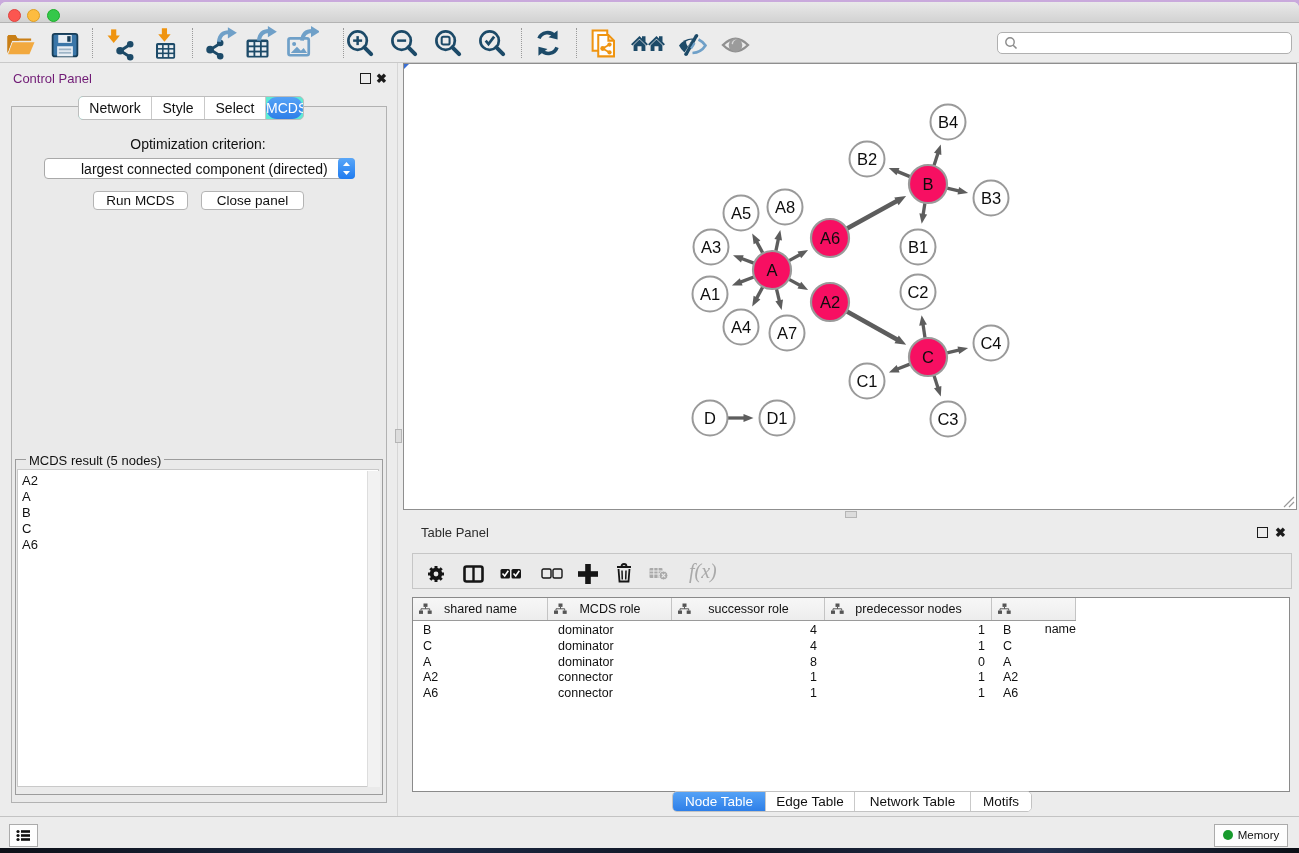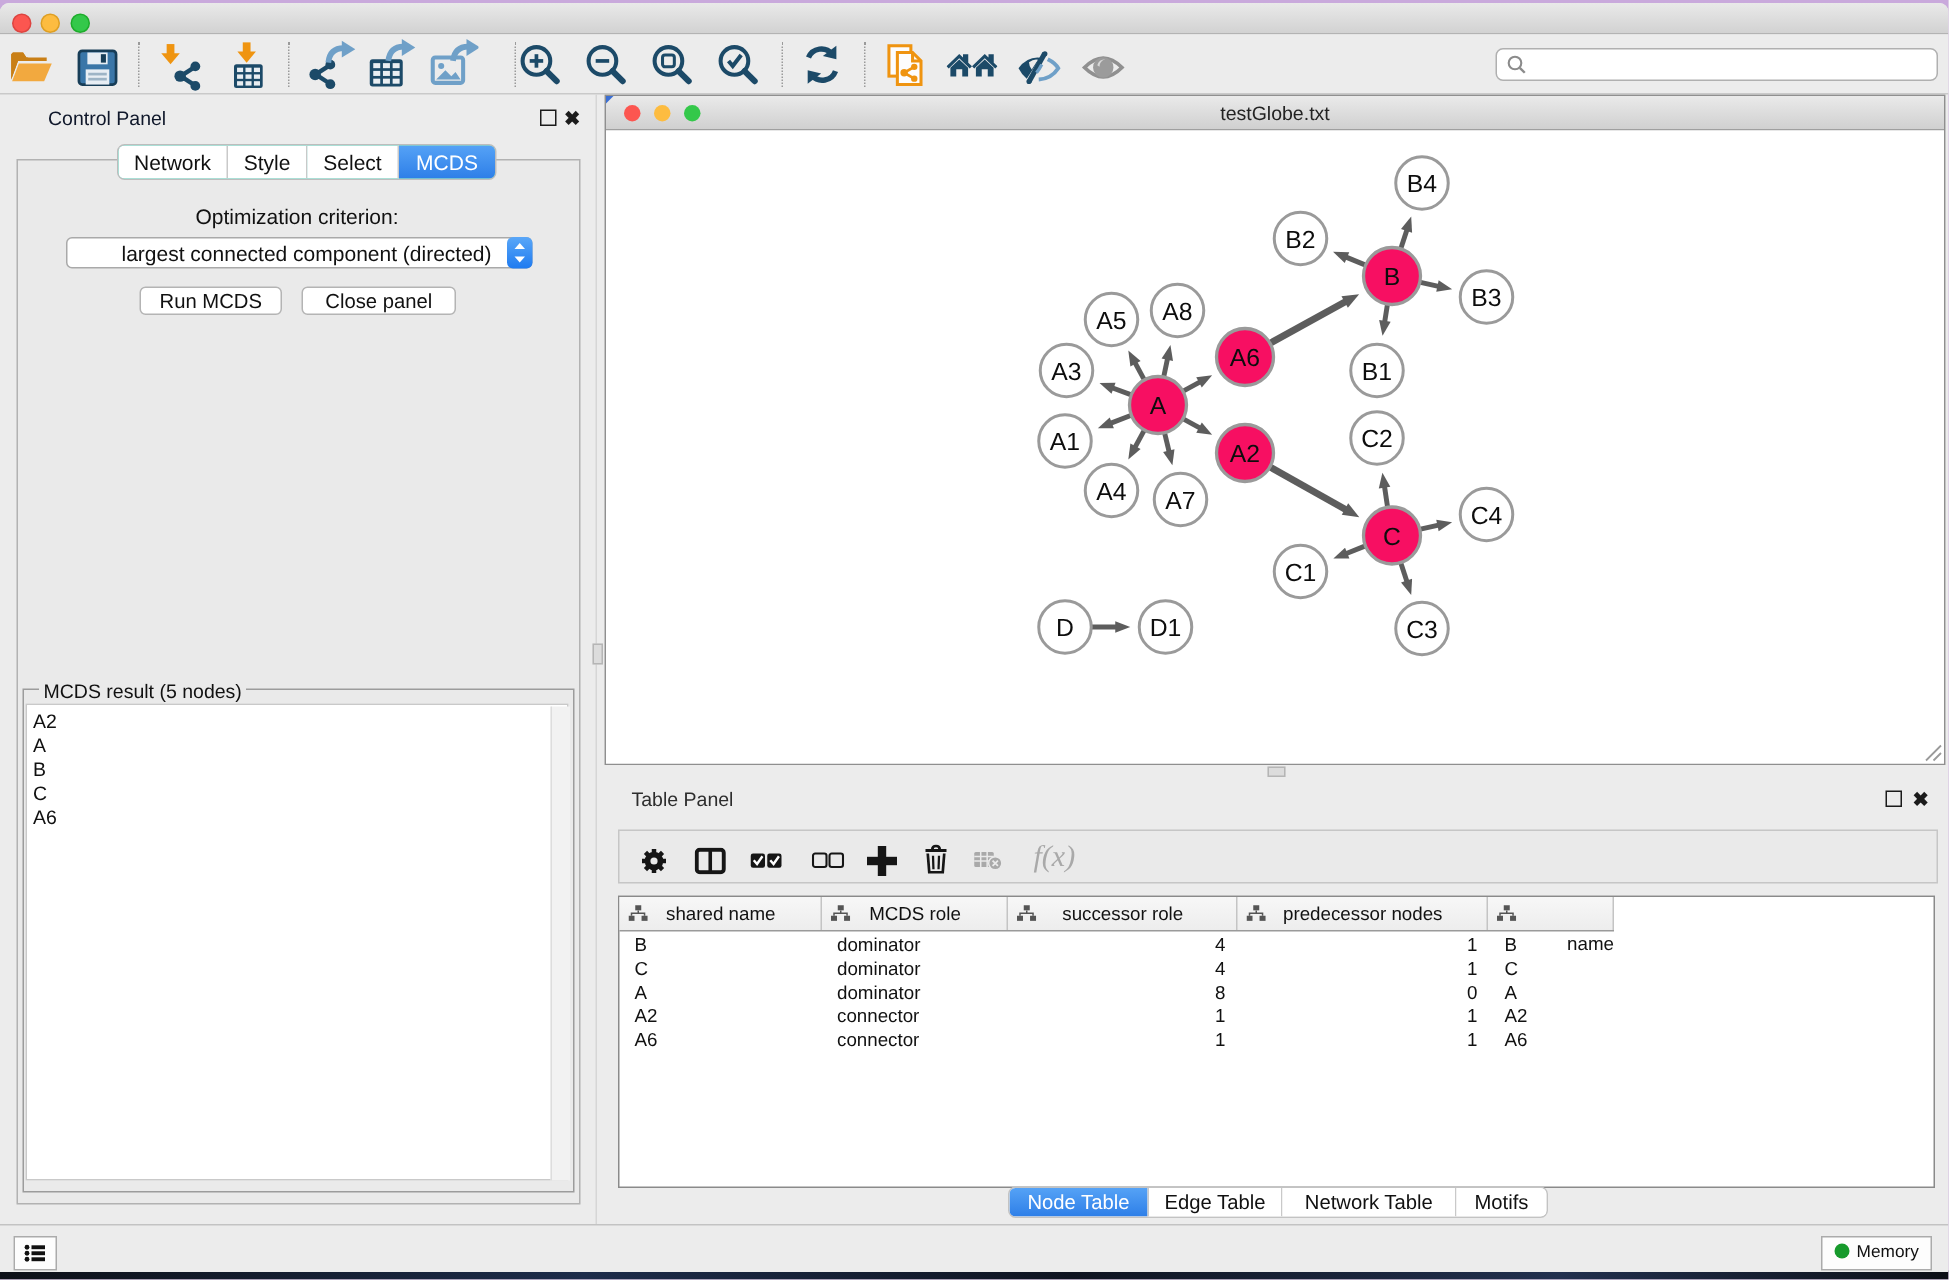--- a/index.html
+++ b/index.html
@@ -10,21 +10,21 @@
 .tl{position:absolute;top:6.5px;width:11px;height:11px;border-radius:50%;}
 #titlebar .t1{left:8px;background:#fc5650;border:0.5px solid #dd4440;}
 #titlebar .t2{left:27px;background:#fdbc40;border:0.5px solid #de9f23;}
 #titlebar .t3{left:47px;background:#34c84a;border:0.5px solid #1dad2b;}
 #title{position:absolute;top:6px;left:0;width:100%;text-align:center;font-size:13px;color:#3c3c3c;}
 #toolbar{position:absolute;left:0;top:23px;width:1299px;height:39px;background:#ececec;border-bottom:1px solid #c9c9c9;}
 .tsep{position:absolute;top:5px;height:30px;width:0;border-left:1px dotted #9a9a9a;}
 .ticon{position:absolute;top:3px;}
 #search{position:absolute;left:997px;top:9px;width:293px;height:20px;background:#fff;border:1px solid #b0b0b0;border-radius:5px;}
 
-#cp-title{position:absolute;left:13px;top:71px;font-size:13px;color:#0f172a;margin-left:19px;}
+#cp-title{position:absolute;left:13px;top:71px;font-size:13px;color:#701a75;}
 #cp-float{position:absolute;left:360px;top:73px;width:9px;height:9px;border:1.5px solid #1b1b1b;}
 #cp-close{position:absolute;left:376px;top:71px;font-size:13px;font-weight:bold;color:#1b1b1b;}
 #cp-box{position:absolute;left:11px;top:106px;width:374px;height:695px;background:#eaeaea;border:1px solid #b2b2b2;}
 #cp-tabs{position:absolute;left:78px;top:96px;height:22px;display:flex;border:1px solid #bdbdbd;border-radius:5px;background:#5eead4;overflow:hidden;}
 #cp-tabs .seg{height:22px;line-height:22px;font-size:14px;color:#111;text-align:center;background:#fff;border-right:1px solid #c9c9c9;}
 #cp-tabs .seg:last-child{border-right:none;}
 #cp-tabs .sel{background:linear-gradient(#55a2f6,#2e7fe8);color:#fff;}
 #opt-label{position:absolute;left:11px;top:136px;width:374px;text-align:center;font-size:14px;color:#111;}
 #opt-select{position:absolute;left:44px;top:158px;width:311px;height:21px;background:#fff;border:1px solid #a9a9a9;border-radius:4px;box-sizing:border-box;}
 #opt-select .txt{position:absolute;left:12px;top:2px;font-size:14px;color:#111;margin-left:24px;}
@@ -240,21 +240,21 @@
 <div style="position:absolute;left:395px;top:429px;width:5px;height:12px;background:#dcdcdc;border:1px solid #b5b5b5;"></div>
 
 <div id="cp-title">Control Panel</div>
 <div id="cp-float"></div>
 <div id="cp-close">✖</div>
 <div id="cp-box"></div>
 <div id="cp-tabs">
   <div class="seg" style="width:72px;">Network</div>
   <div class="seg" style="width:52px;">Style</div>
   <div class="seg" style="width:60px;">Select</div>
-  <div class="seg sel" style="width:64px;">MCDS</div>
+  <div class="seg sel" style="width:37px;border-radius:11px;">MCDS</div>
 </div>
 <div id="opt-label">Optimization criterion:</div>
 <div id="opt-select">
     <span class="txt">largest connected component (directed)</span>
   <span class="spin"><svg width="17" height="21">
         <path d="M8.5 4 L12 8 L5 8 Z" fill="#fff"></path>
         <path d="M8.5 17 L12 13 L5 13 Z" fill="#fff"></path>
       </svg></span>
 </div>
 <div class="btn" style="left:93px;top:191px;width:95px;">Run MCDS</div>
@@ -264,26 +264,20 @@
 <div id="mcds-list">
   <div class="item">A2</div>
     <div class="item">A</div>
     <div class="item">B</div>
     <div class="item">C</div>
     <div class="item">A6</div>
   <div id="mcds-scroll"></div>
 </div>
 
 <div id="nw">
-  <div id="nw-titlebar">
-    <div class="tl t1"></div>
-      <div class="tl t2"></div>
-      <div class="tl t3"></div>
-    <div id="nw-title">testGlobe.txt</div>
-  </div>
   <div id="nw-corner"></div>
   <div id="nw-canvas">
   <svg width="893" height="423" viewBox="0 0 893 423" style="position:absolute;left:0;top:0">
 <line x1="349.8" y1="190.0" x2="335.8" y2="195.4" stroke="#5d5d5d" stroke-width="3.3"></line>
 <polygon points="327.9,198.5 335.8,191.3 338.6,198.5" fill="#5d5d5d"></polygon>
 <line x1="349.8" y1="176.1" x2="336.9" y2="171.3" stroke="#5d5d5d" stroke-width="3.3"></line>
 <polygon points="329.0,168.3 339.7,168.2 337.0,175.5" fill="#5d5d5d"></polygon>
 <line x1="358.7" y1="165.9" x2="352.3" y2="154.1" stroke="#5d5d5d" stroke-width="3.3"></line>
 <polygon points="348.2,146.6 356.4,153.6 349.6,157.3" fill="#5d5d5d"></polygon>
 <line x1="371.9" y1="163.9" x2="374.5" y2="151.3" stroke="#5d5d5d" stroke-width="3.3"></line>

